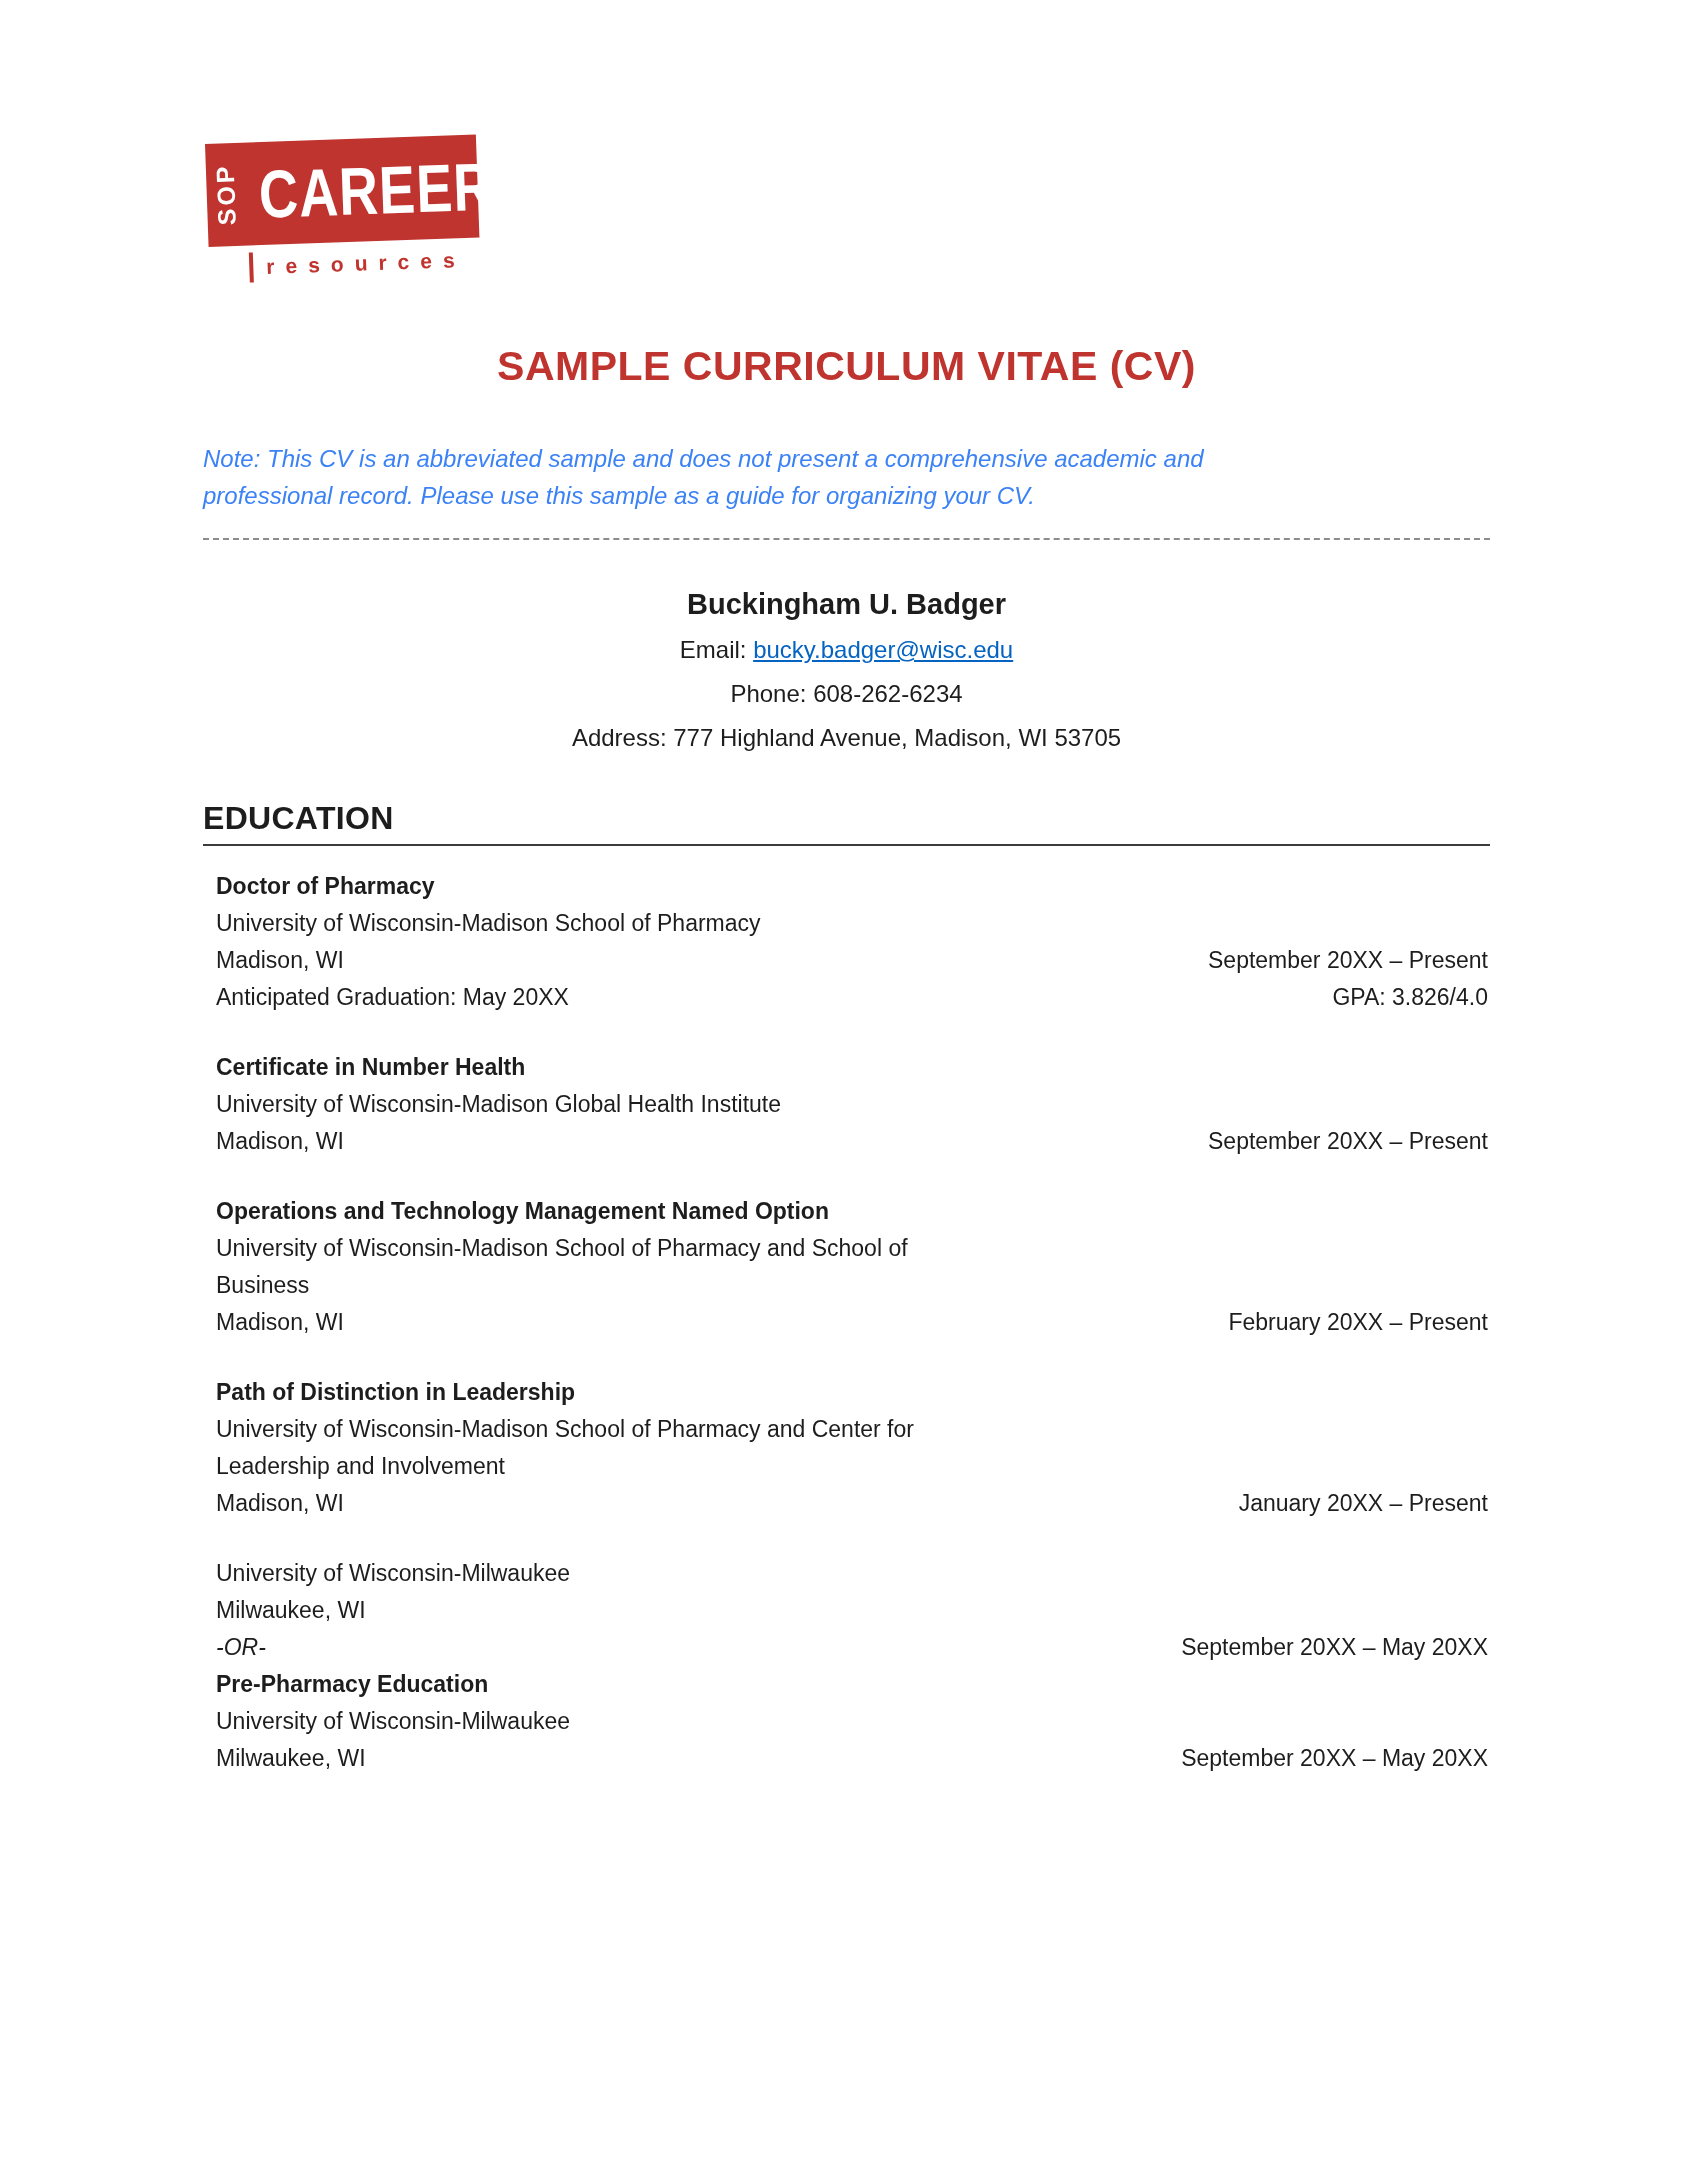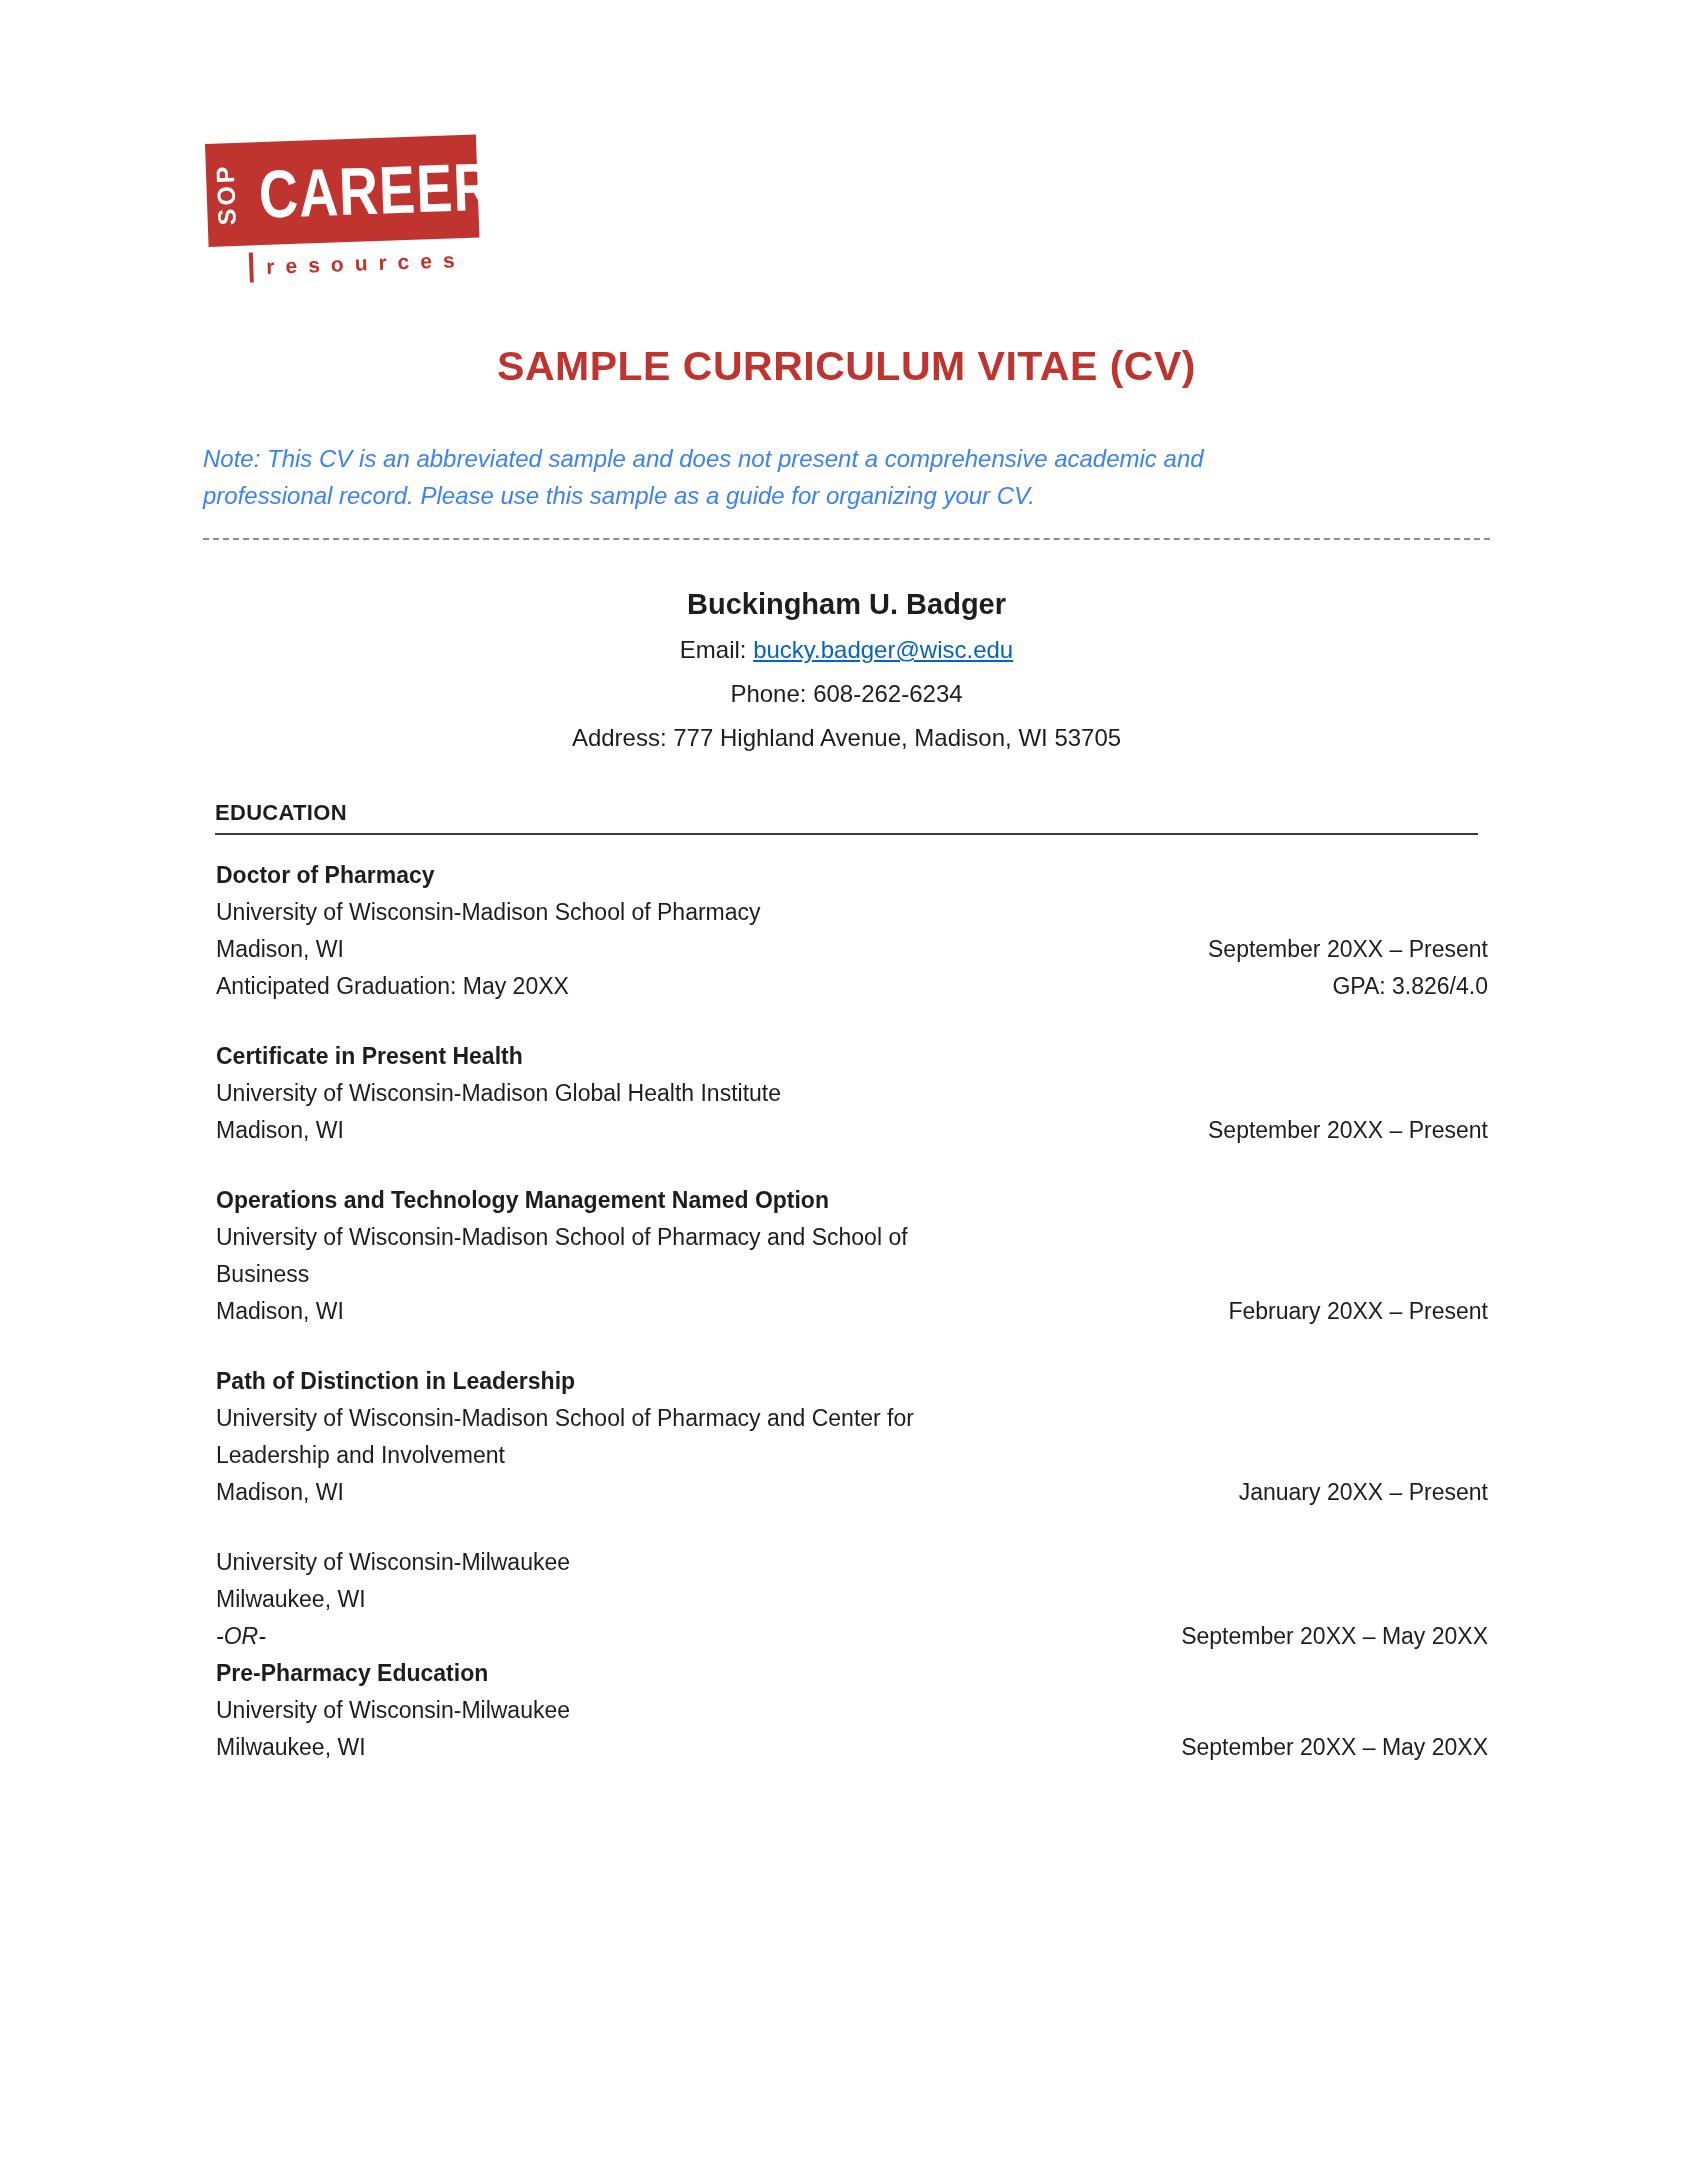--- a/index.html
+++ b/index.html
@@ -52,21 +52,21 @@
 
   
   .contact{margin-top:40px;text-align:center;}
   .contact-name{font-size:29px;font-weight:bold;line-height:48px;}
   .contact-line{font-size:24px;line-height:44px;}
   .email-link{color:var(--link);text-decoration:underline;cursor:pointer;}
 
   
   .section{margin-top:40px;}
   .section-title{
-    margin:12px;font-size:22px;font-weight:bold;letter-spacing:0.3px;
+    margin:0;font-size:32px;font-weight:bold;letter-spacing:0.3px;
     padding-bottom:7px;border-bottom:2px solid var(--rule);
   }
   .entries{margin-top:22px;padding-left:13px;}
   .edu-entry{display:flex;align-items:flex-end;font-size:23px;line-height:37px;}
   .edu-entry + .edu-entry{margin-top:33px;}
   .edu-entry.no-gap{margin-top:0;}
   .edu-left{width:871px;}
   .edu-title{font-weight:bold;}
   .edu-lines{white-space:pre-line;}
   .edu-or{font-style:italic;}
@@ -114,21 +114,21 @@
           <div class="edu-lines">University of Wisconsin-Madison School of Pharmacy
 Madison, WI
 Anticipated Graduation: May 20XX</div>
         </div>
         <div class="edu-right">September 20XX – Present
 GPA: 3.826/4.0</div>
       </div>
 
       <div class="edu-entry">
         <div class="edu-left">
-          <div class="edu-title">Certificate in Present Health</div>
+          <div class="edu-title">Certificate in Number Health</div>
           <div class="edu-lines">University of Wisconsin-Madison Global Health Institute
 Madison, WI</div>
         </div>
         <div class="edu-right">September 20XX – Present</div>
       </div>
 
       <div class="edu-entry">
         <div class="edu-left">
           <div class="edu-title">Operations and Technology Management Named Option</div>
           <div class="edu-lines">University of Wisconsin-Madison School of Pharmacy and School of

